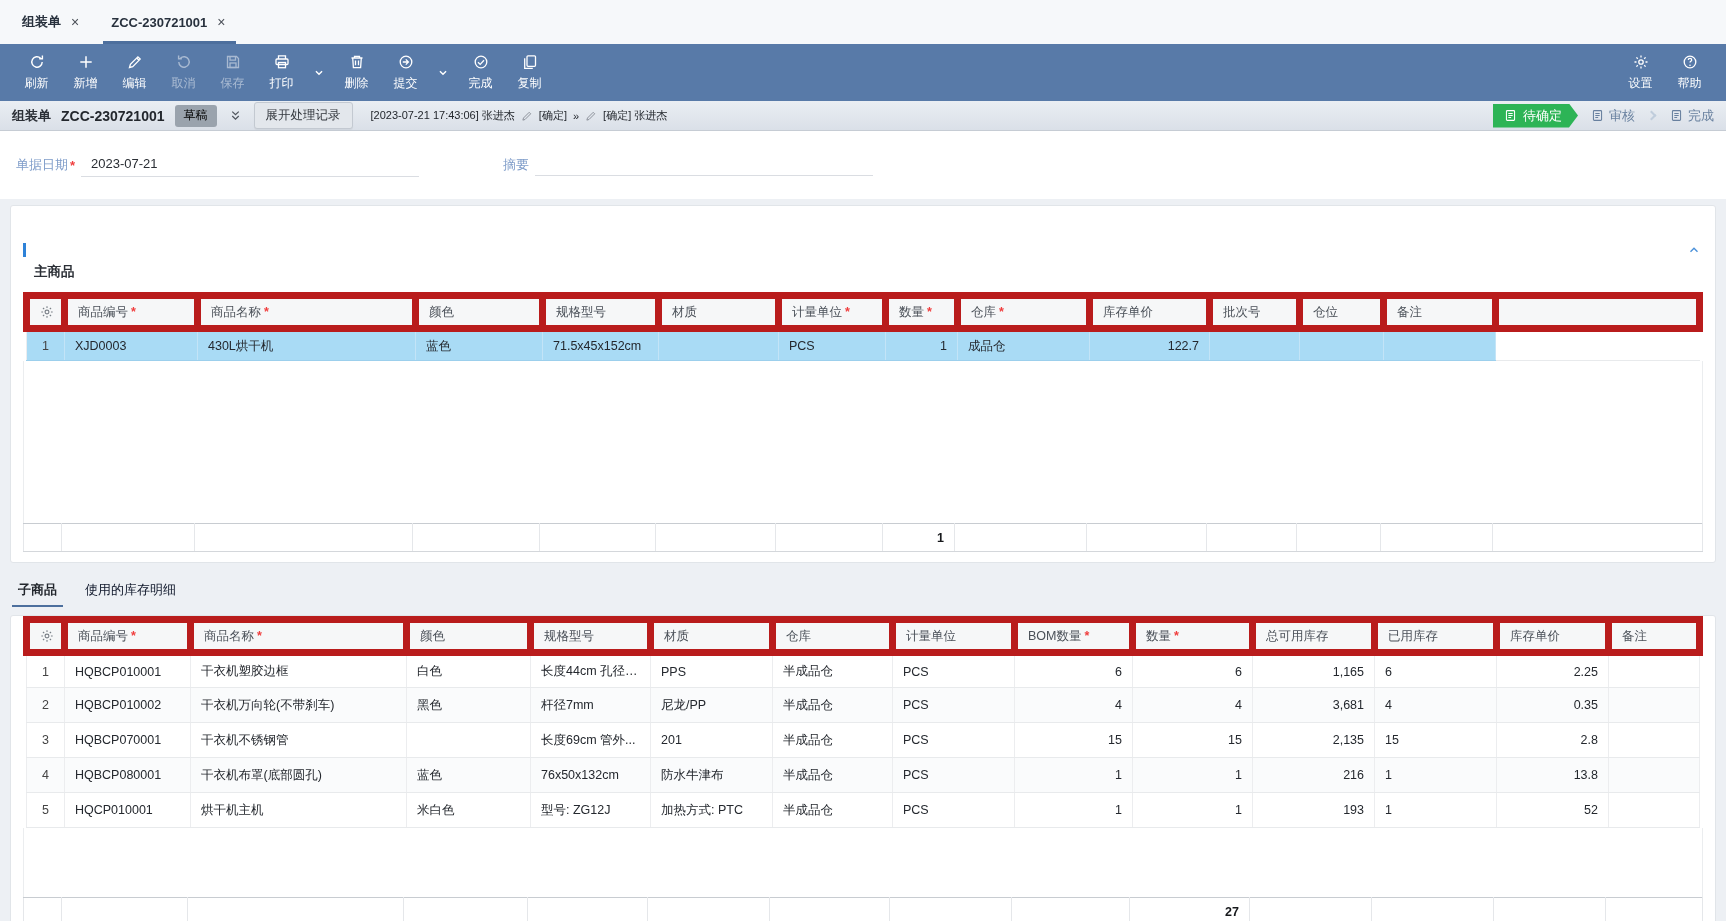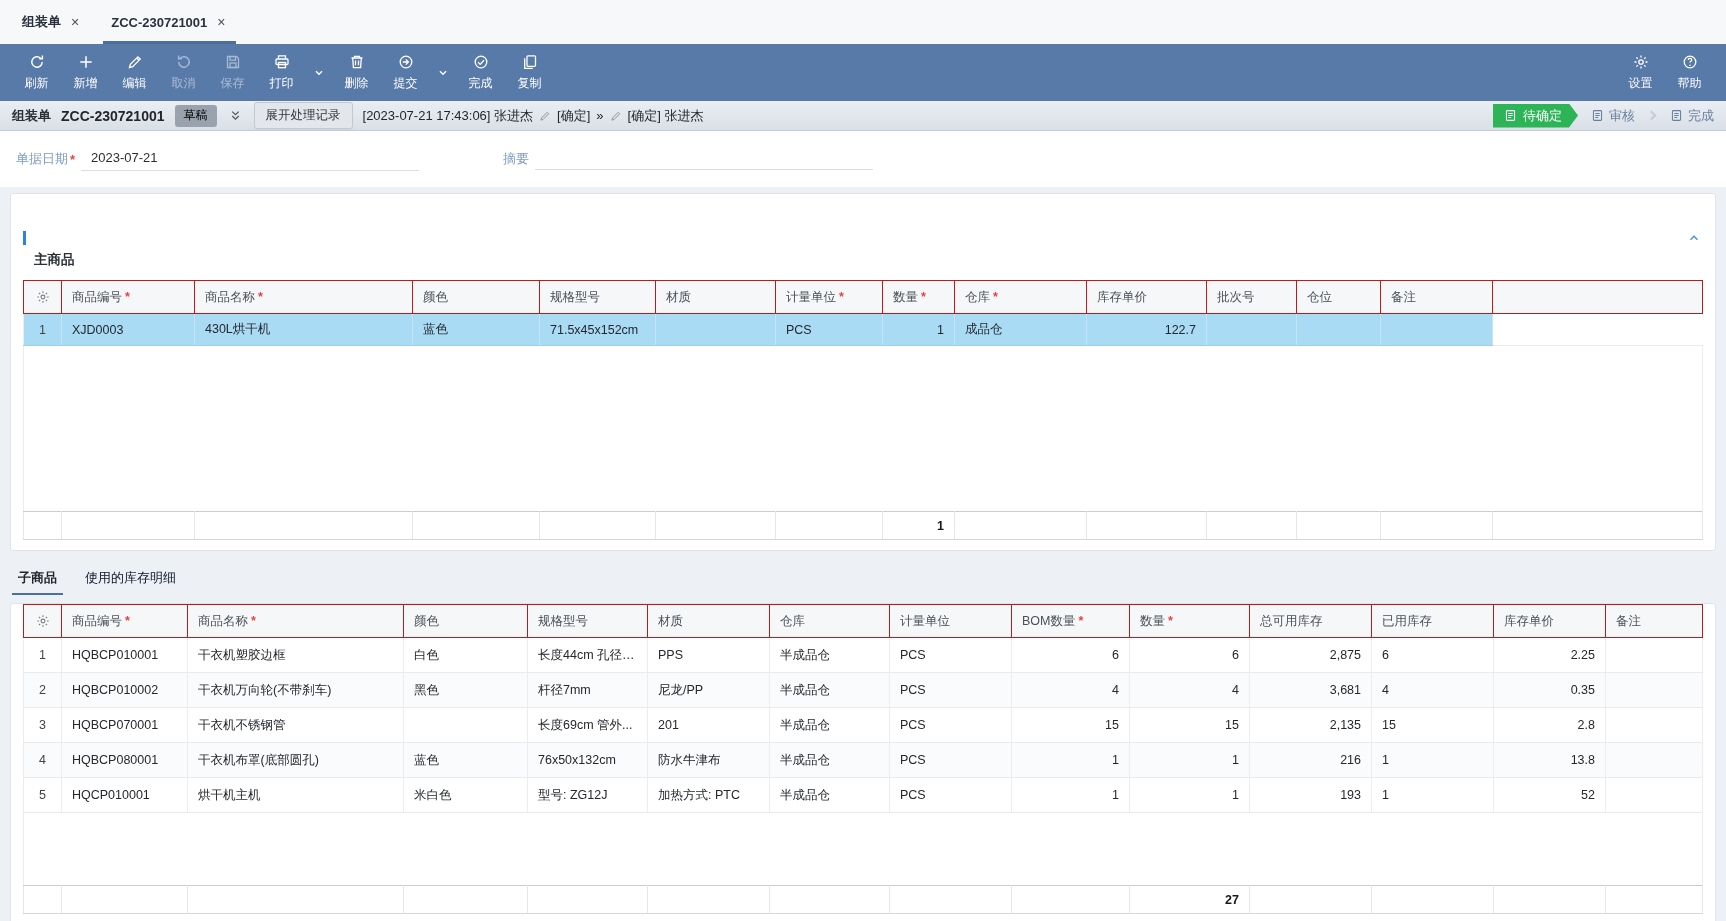--- a/index.html
+++ b/index.html
@@ -31,33 +31,33 @@
   
   .infobar { height:30px; background:linear-gradient(#eaeef3,#dae0e8); border-bottom:1px solid #c6ccd4;
              display:flex; align-items:center; padding:0 12px; gap:10px; }
   .doc-type { font-weight:bold; color:#2b2f36; }
   .doc-no { font-weight:bold; font-size:14px; color:#23272d; }
   .badge-draft { background:#9aa3ad; color:#000000; border-radius:3px; padding:2px 9px 3px; font-size:12px; }
   .chev2 { color:#4e545c; margin:0 2px; }
   .chev2 svg { width:13px; height:13px; }
   .btn-expand { background:#e3e7ec; border:1px solid #c3c9d1; border-radius:3px; padding:4px 11px;
                 font-size:12.5px; color:#33373d; cursor:pointer; box-shadow:0 1px 1px rgba(0,0,0,.05); }
-  .log { display:flex; align-items:center; gap:6px; color:#23272d; font-size:13px; }
+  .log { display:flex; align-items:center; gap:6px; color:#23272d; font-size:11px; margin-left:8px; }
   .log svg { width:12px; height:12px; color:#8b9099; }
   .steps { margin-left:auto; display:flex; align-items:center; gap:13px; }
   .step-active { background:#2db456; color:#fff; height:24px; display:flex; align-items:center; gap:6px;
                  padding:0 16px 0 11px; font-size:13px;
                  clip-path:polygon(0 0, calc(100% - 9px) 0, 100% 50%, calc(100% - 9px) 100%, 0 100%); }
   .step { display:flex; align-items:center; gap:5px; color:#68809f; font-size:13px; }
   .step svg, .step-active svg { width:13px; height:13px; }
   .sep { width:7px; height:7px; border-top:2px solid #c0cddc; border-right:2px solid #c0cddc;
          transform:rotate(45deg); margin-right:2px; }
 
   
-  .formbar { height:56px; background:#fff; display:flex; align-items:center; padding-left:16px; }
+  .formbar { height:68px; background:#fff; display:flex; align-items:center; padding-left:16px; }
   .field { display:flex; align-items:center; }
   .flabel { color:#7e9cc9; font-size:13px; white-space:nowrap; }
   .req { color:#f03e3e; font-weight:bold; margin-left:2px; }
   .finput { width:338px; border-bottom:1px solid #dadde2; padding:3px 0 5px 10px; margin-left:6px;
             color:#2a2e34; font-size:13px; min-height:22px; }
   .field.f2 { margin-left:84px; }
 
   
   .card { margin:0 10px; background:#fff; border:1px solid #e1e5e9; border-radius:3px; }
   .main-card { margin-top:6px; height:358px; display:flex; flex-direction:column; }
@@ -67,21 +67,21 @@
   .sec-title { font-weight:bold; color:#2b2f36; font-size:13.5px;margin-top:44px; }
   .collapse-up { margin-left:auto; color:#4a90d9; cursor:pointer; }
   .collapse-up svg { width:14px; height:14px; }
   .btn-allocate { background:#8a9cb2; color:#fff; border-radius:3px; padding:5px 11px 6px; font-size:12.5px;
                   margin-left:8px; cursor:pointer; }
 
   .gridwrap { flex:1; display:flex; flex-direction:column; padding:0 12px 10px; overflow:hidden; }
   .spacer { flex:1; border-left:1px solid #ebedef; border-right:1px solid #ebedef; background:#fff; }
 
   table.t { width:100%; border-collapse:collapse; table-layout:fixed; font-size:12.5px; color:#24282e; }
-  .t th { background:#f6f7f8; border:1px solid #b91c1c; font-weight:normal; color:#4a5058;
+  .t th { background:#f6f7f8; border:7px solid #b91c1c; font-weight:normal; color:#4a5058;
           text-align:left; padding:0 10px; height:33px; overflow:hidden; white-space:nowrap; }
   .t th .req { margin-left:3px; }
   .t td { border-right:1px solid #ecedef; border-bottom:1px solid #e8eaec; padding:0 10px; height:32px;
           overflow:hidden; white-space:nowrap; text-overflow:ellipsis; background:#fff; }
   .t td:first-child { border-left:1px solid #ecedef; }
   .t .c0 { text-align:center; color:#444; }
   .t th.c0 svg { width:14px; height:14px; margin:0 auto; color:#7a8088; }
 
   
   .t-main .c0{width:38px}.t-main .c1{width:133px}.t-main .c2{width:218px}.t-main .c3{width:127px}
@@ -438,21 +438,21 @@
             <td class="c0">1</td>
             <td class="c1">HQBCP010001</td>
             <td class="c2">干衣机塑胶边框</td>
             <td class="c3">白色</td>
             <td class="c4">长度44cm 孔径1...</td>
             <td class="c5">PPS</td>
             <td class="c6">半成品仓</td>
             <td class="c7">PCS</td>
             <td class="c8">6</td>
             <td class="c9">6</td>
-            <td class="c10">2,875</td>
+            <td class="c10">1,165</td>
             <td class="c11">6</td>
             <td class="c12">2.25</td>
             <td class="c13"></td>
           </tr>
           <tr>
             <td class="c0">2</td>
             <td class="c1">HQBCP010002</td>
             <td class="c2">干衣机万向轮(不带刹车)</td>
             <td class="c3">黑色</td>
             <td class="c4">杆径7mm</td>

